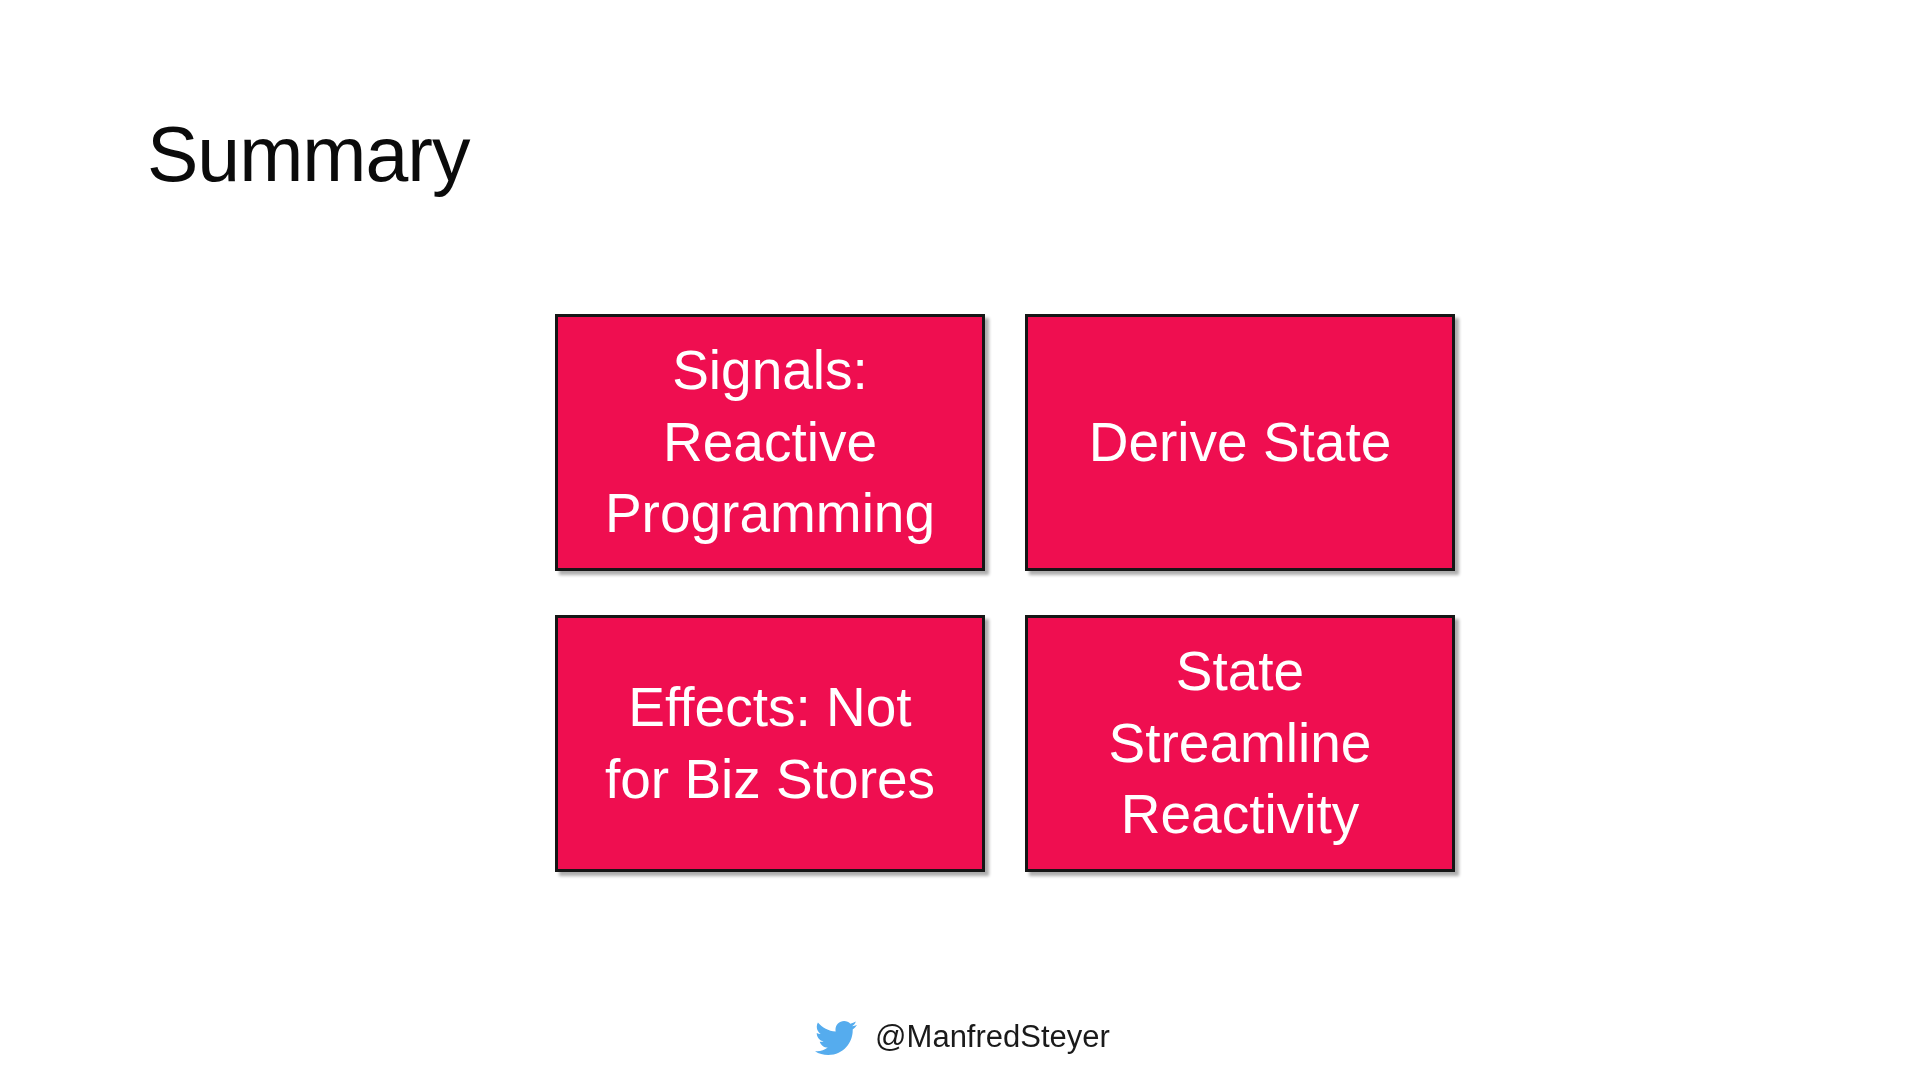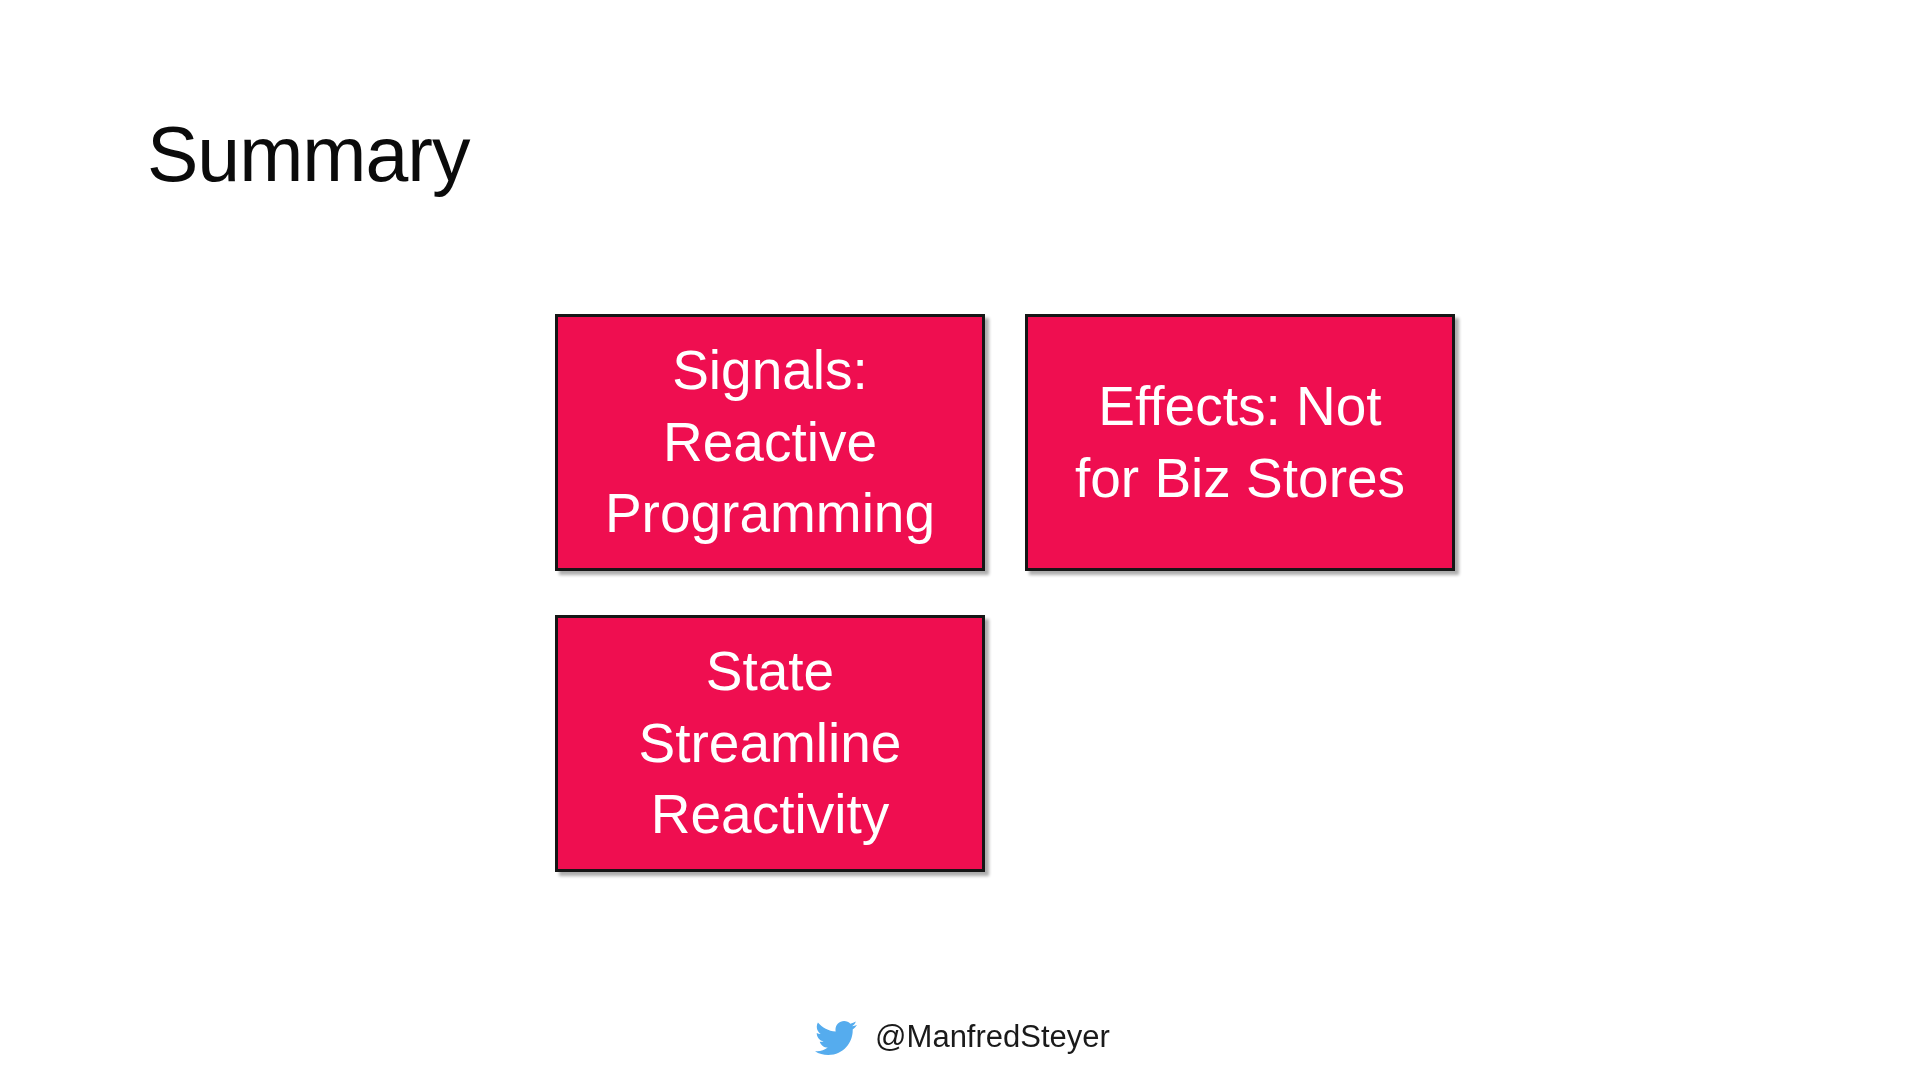--- a/index.html
+++ b/index.html
@@ -101,20 +101,23 @@
   <div class="slide-title">Summary</div>
 
   <div class="summary-grid">
 
     <div class="summary-box">
       <span class="box-label">Signals:
 Reactive
 Programming</span>
     </div>
 
+    <div class="summary-box">
+      <span class="box-label">Derive State</span>
+    </div>
 
     <div class="summary-box">
       <span class="box-label">Effects: Not
 for Biz Stores</span>
     </div>
 
     <div class="summary-box">
       <span class="box-label">State
 Streamline
 Reactivity</span>

